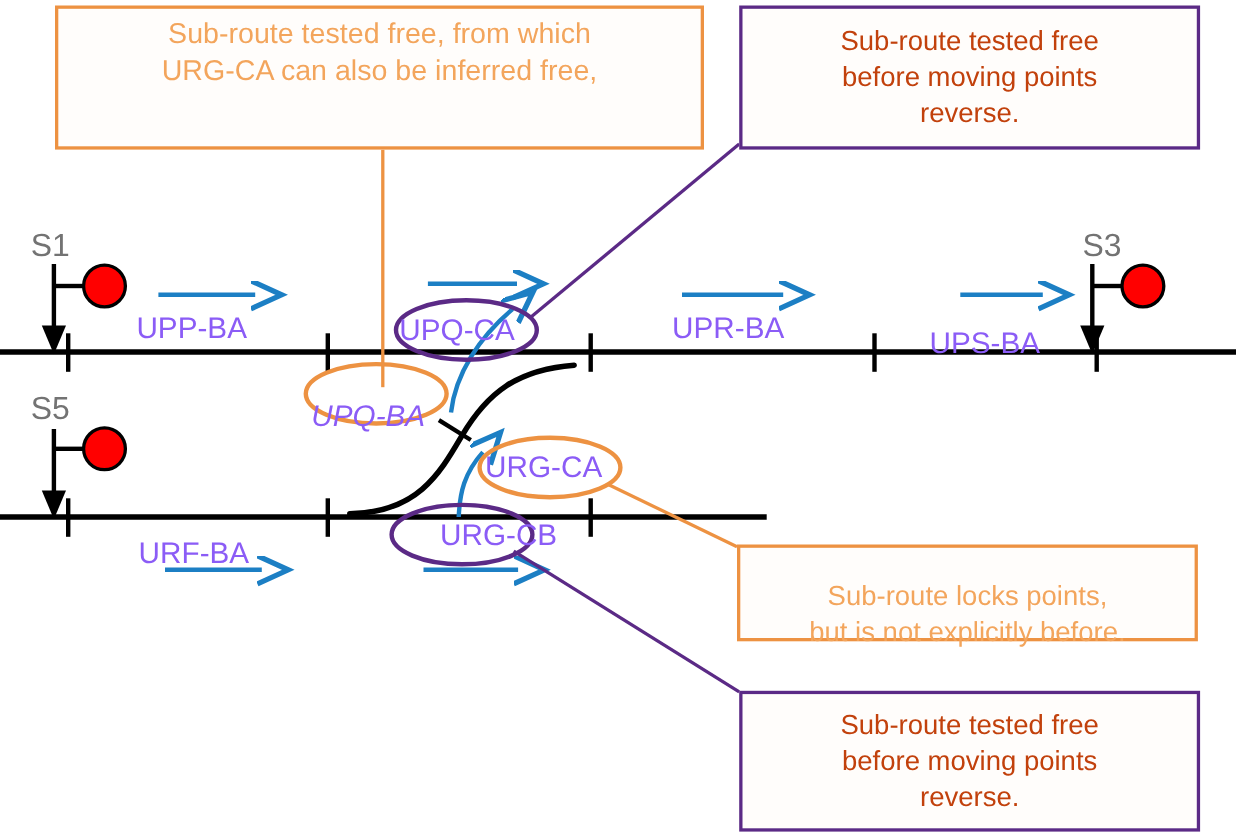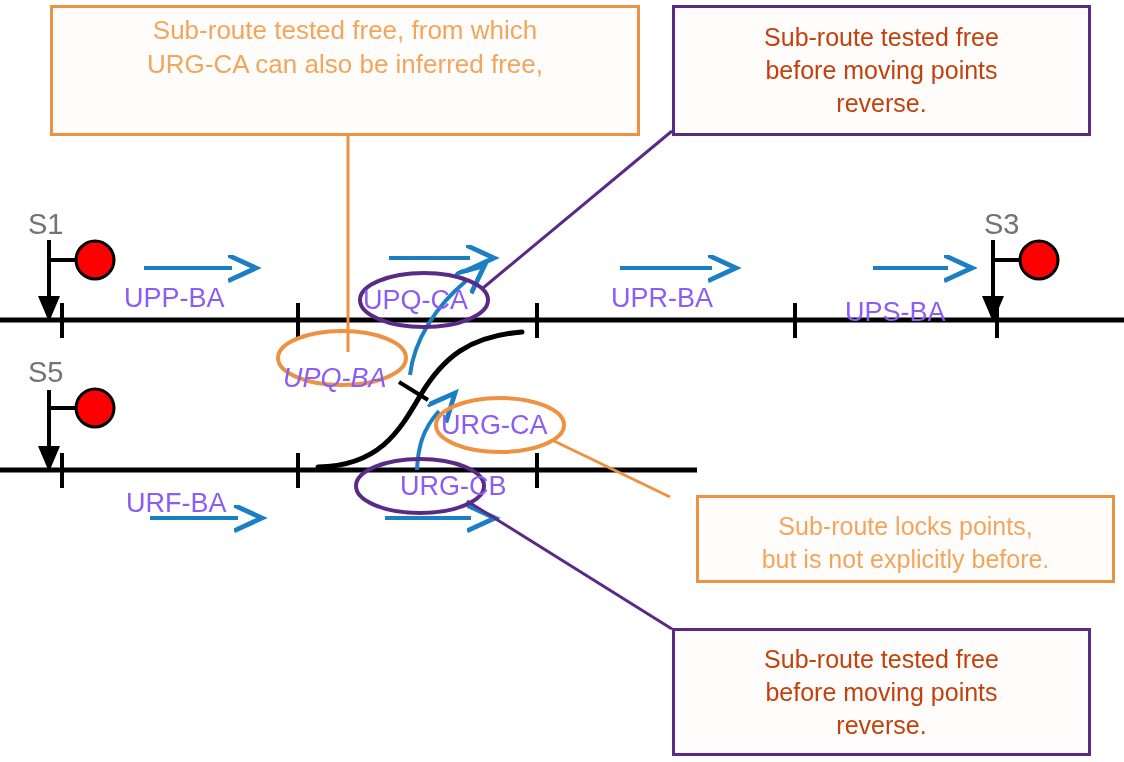--- a/index.html
+++ b/index.html
@@ -9,21 +9,21 @@
   svg.layer{position:absolute;left:0;top:0;width:1124px;height:762px;overflow:visible;}
 
   .callout{position:absolute;box-sizing:border-box;background:#fffdfb;
            text-align:center;line-height:1.32;}
   .callout .line{display:block;white-space:pre;}
   .callout.orange{border:3px solid #ED9242;color:#F3A55C;}
   .callout.purple{border:3px solid #5B2A86;color:#c2410c;}
 
   .co-tl{left:50px;top:5px;width:590px;height:131px;font-size:26px;padding-top:5px;}
   .co-tr{left:672px;top:5px;width:419px;height:131px;font-size:25px;padding-top:13px;}
-  .co-mr{left:696px;top:495px;width:419px;height:88px;font-size:25px;padding-top:12px;}
+  .co-mr{left:670px;top:495px;width:419px;height:88px;font-size:25px;padding-top:28px;}
   .co-br{left:672px;top:628px;width:419px;height:128px;font-size:25px;padding-top:12px;}
 
   .sig-label{position:absolute;font-size:29px;color:#737373;font-family:"Liberation Sans",sans-serif;}
   .sr-label{position:absolute;font-size:27px;color:#8b5cf6;white-space:nowrap;
             font-family:"Liberation Sans",sans-serif;}
 </style>
 </head>
 <body>
 
 <div id="stage">

